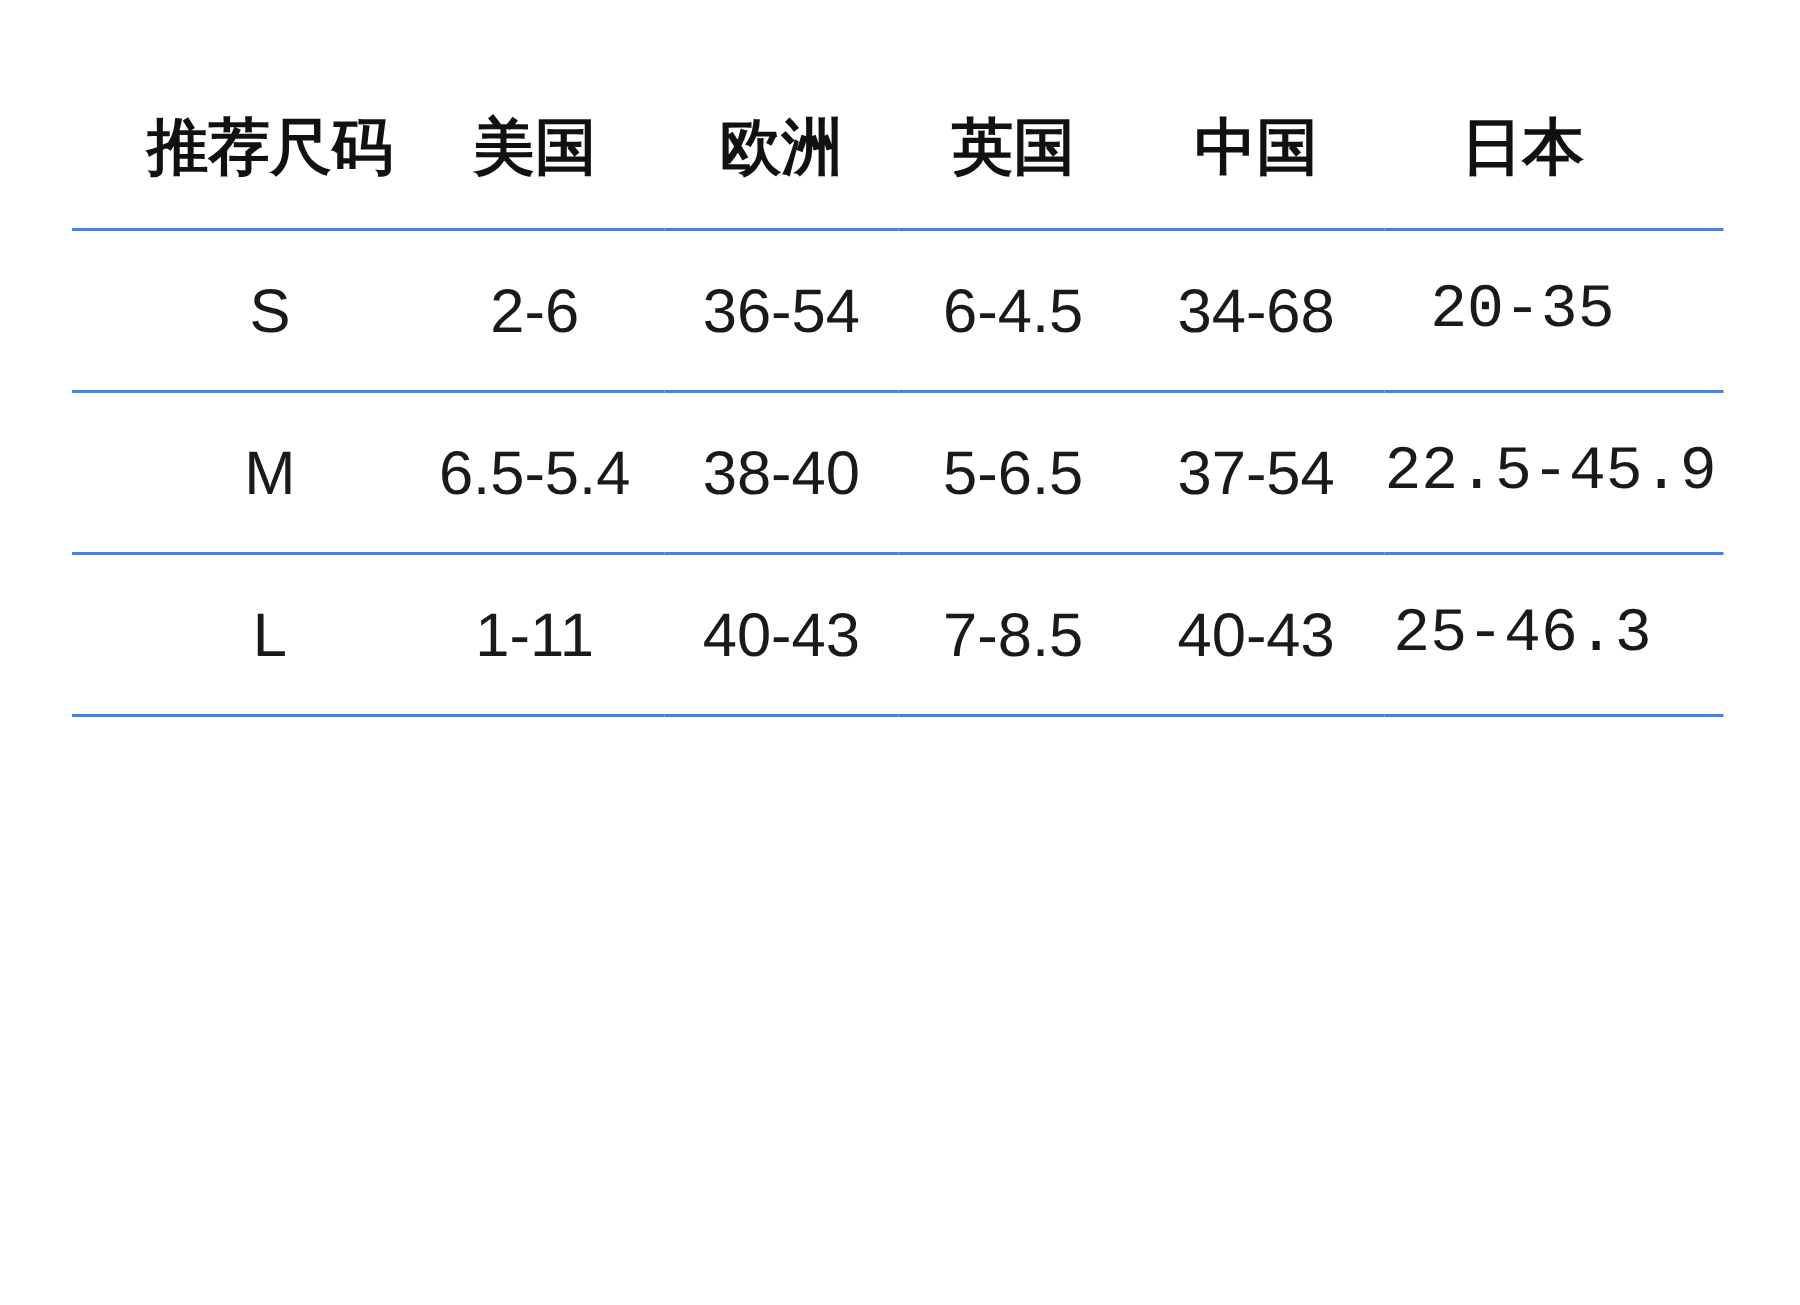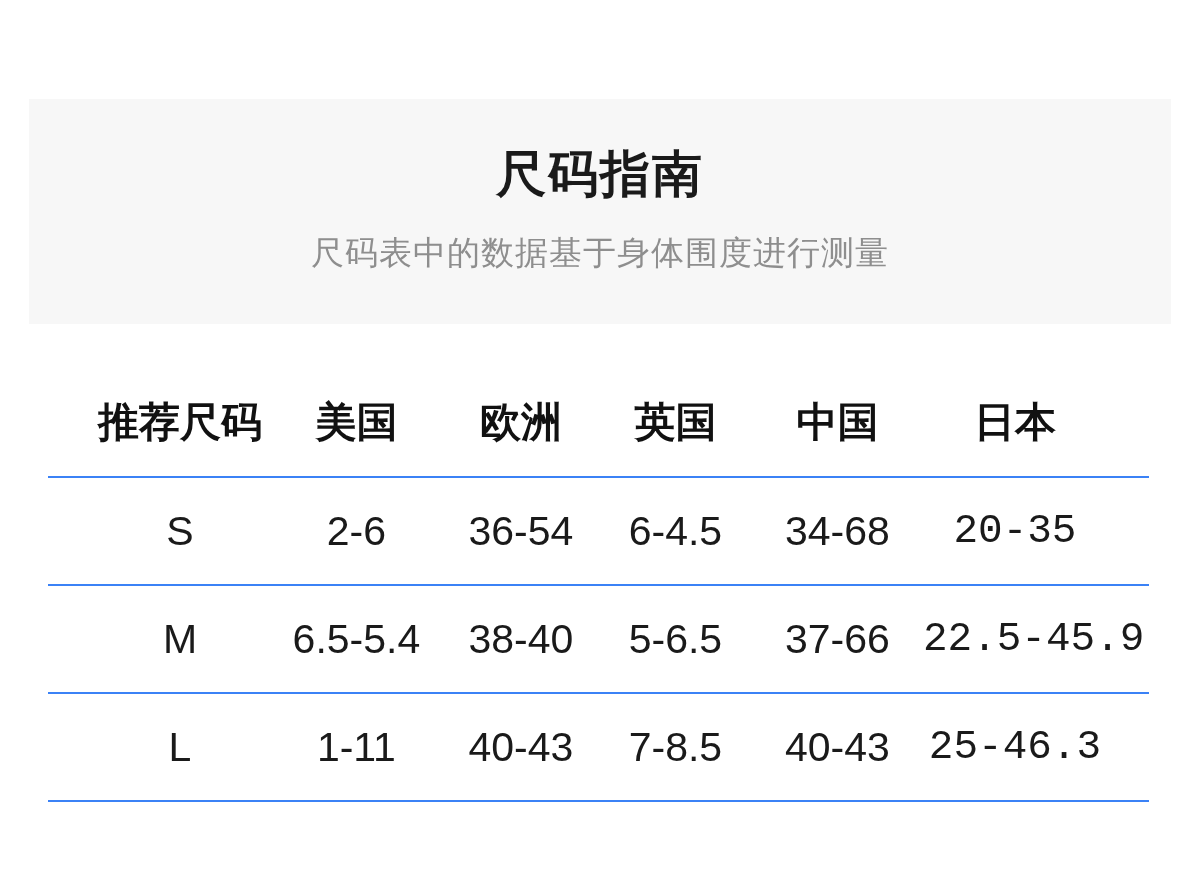--- a/index.html
+++ b/index.html
@@ -68,24 +68,20 @@
     color: #1a1a1a;
   }
   .size-table th:first-child, .size-table td:first-child { padding-left: 42px; }
   .size-table th:last-child,  .size-table td:last-child  { padding-right: 42px; font-family: Liberation Mono, monospace; }
 </style>
 </head>
 <body>
 
 <div class="page">
 
-  <div class="hero">
-    <div class="hero-title">尺码指南</div>
-    <div class="hero-subtitle">尺码表中的数据基于身体围度进行测量</div>
-  </div>
 
   <div class="size-table-wrap">
     <table class="size-table">
       <colgroup>
         <col class="c1">
           <col class="c2">
           <col class="c3">
         <col class="c4">
           <col class="c5">
           <col class="c6">
@@ -107,21 +103,21 @@
           <td>36-54</td>
           <td>6-4.5</td>
           <td>34-68</td>
           <td>20-35</td>
         </tr>
         <tr>
           <td>M</td>
           <td>6.5-5.4</td>
           <td>38-40</td>
           <td>5-6.5</td>
-          <td>37-66</td>
+          <td>37-54</td>
           <td>22.5-45.9</td>
         </tr>
         <tr>
           <td>L</td>
           <td>1-11</td>
           <td>40-43</td>
           <td>7-8.5</td>
           <td>40-43</td>
           <td>25-46.3</td>
         </tr>

